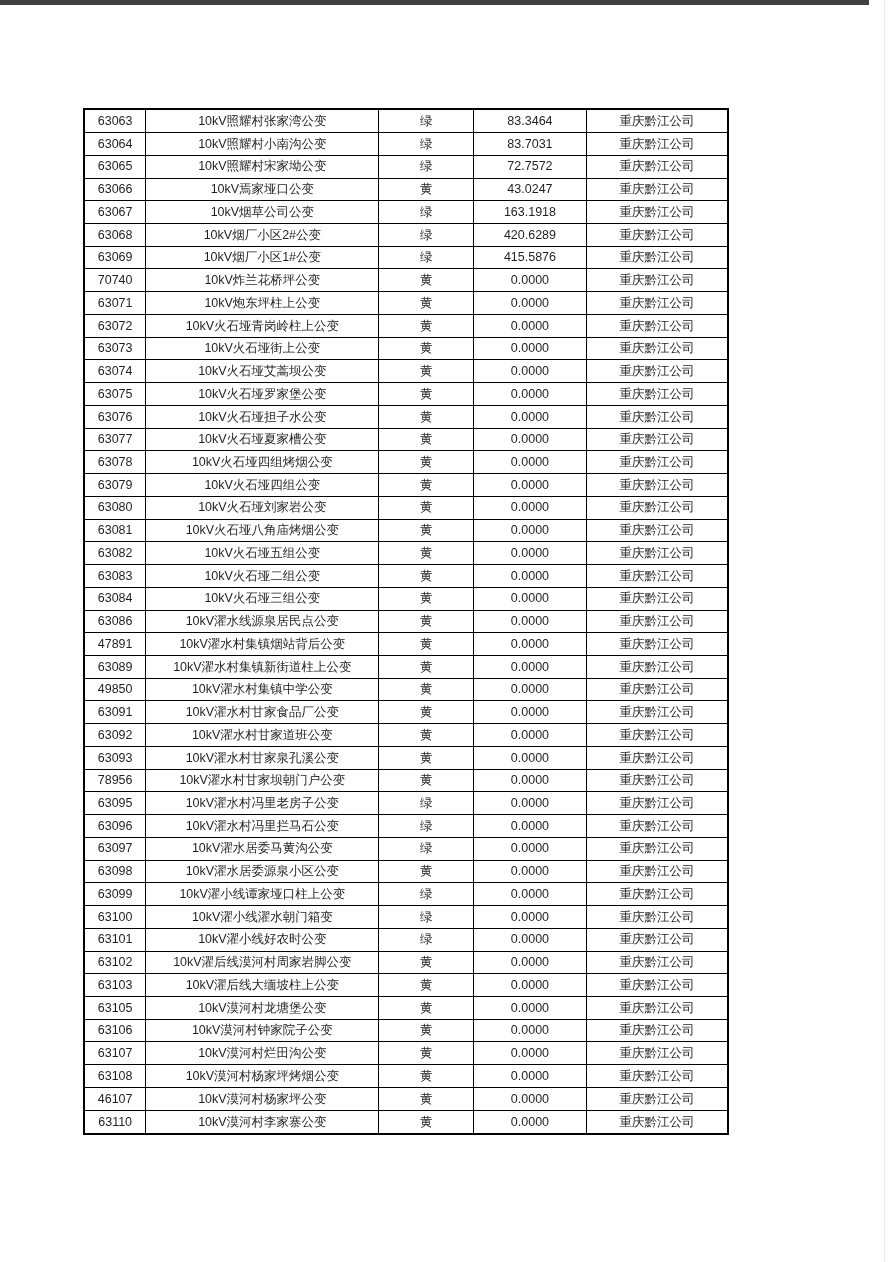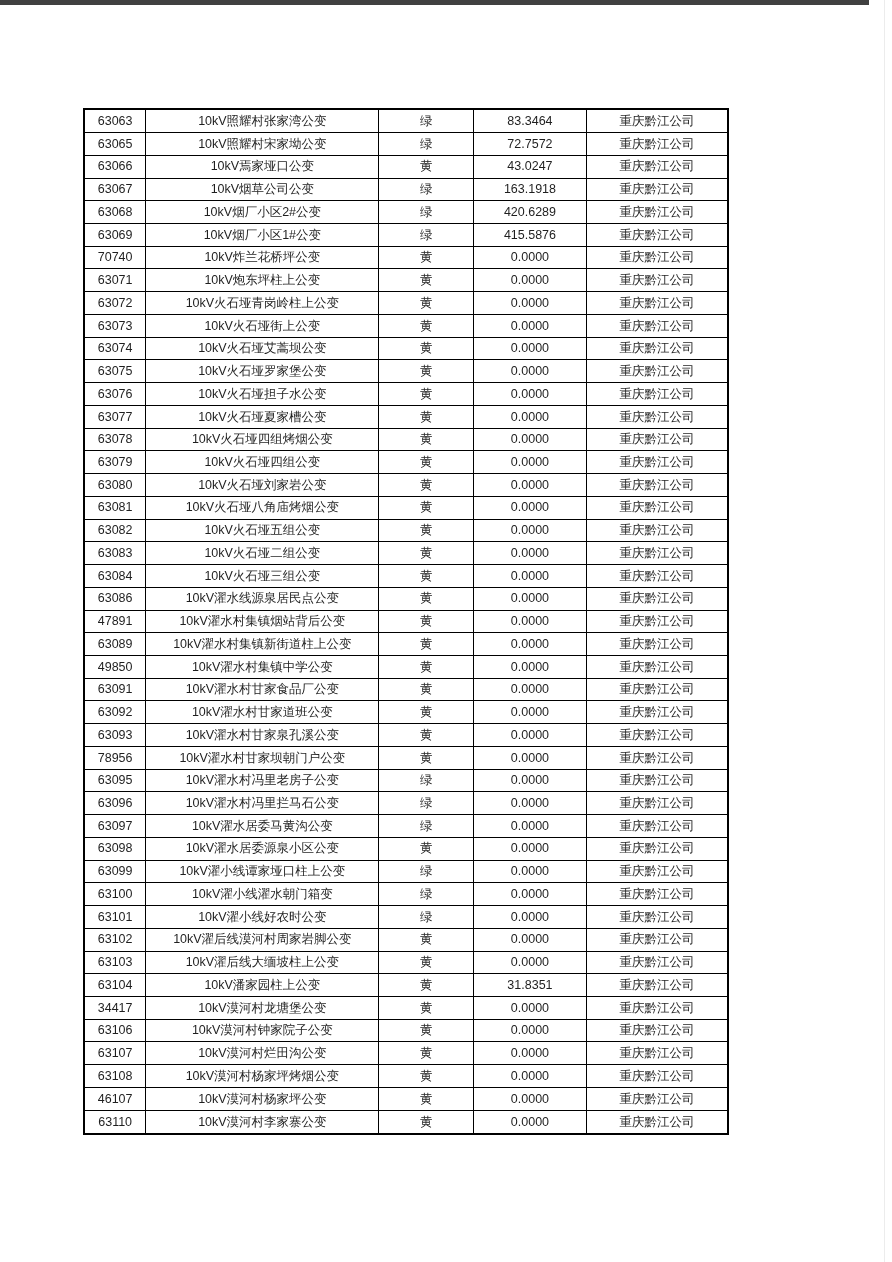--- a/index.html
+++ b/index.html
@@ -74,20 +74,27 @@
   </colgroup>
   <tbody>
       <tr>
         <td>63063</td>
         <td>10kV照耀村张家湾公变</td>
         <td>绿</td>
         <td>83.3464</td>
         <td>重庆黔江公司</td>
       </tr>
       <tr>
+        <td>63064</td>
+        <td>10kV照耀村小南沟公变</td>
+        <td>绿</td>
+        <td>83.7031</td>
+        <td>重庆黔江公司</td>
+      </tr>
+      <tr>
         <td>63065</td>
         <td>10kV照耀村宋家坳公变</td>
         <td>绿</td>
         <td>72.7572</td>
         <td>重庆黔江公司</td>
       </tr>
       <tr>
         <td>63066</td>
         <td>10kV焉家垭口公变</td>
         <td>黄</td>
@@ -333,28 +340,21 @@
         <td>重庆黔江公司</td>
       </tr>
       <tr>
         <td>63103</td>
         <td>10kV濯后线大缅坡柱上公变</td>
         <td>黄</td>
         <td>0.0000</td>
         <td>重庆黔江公司</td>
       </tr>
       <tr>
-        <td>63104</td>
-        <td>10kV潘家园柱上公变</td>
-        <td>黄</td>
-        <td>31.8351</td>
-        <td>重庆黔江公司</td>
-      </tr>
-      <tr>
-        <td>34417</td>
+        <td>63105</td>
         <td>10kV漠河村龙塘堡公变</td>
         <td>黄</td>
         <td>0.0000</td>
         <td>重庆黔江公司</td>
       </tr>
       <tr>
         <td>63106</td>
         <td>10kV漠河村钟家院子公变</td>
         <td>黄</td>
         <td>0.0000</td>

